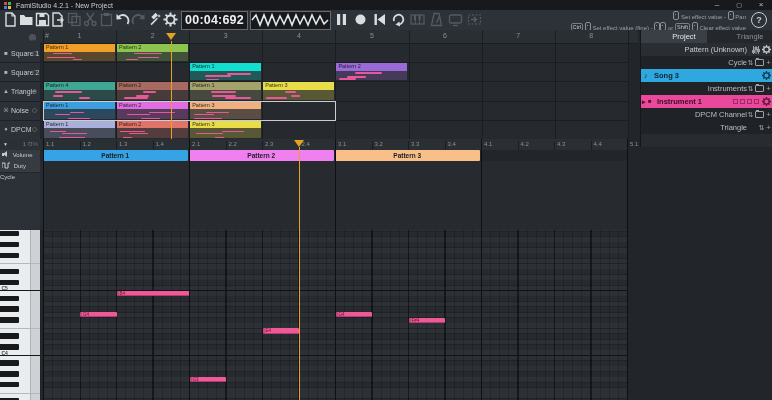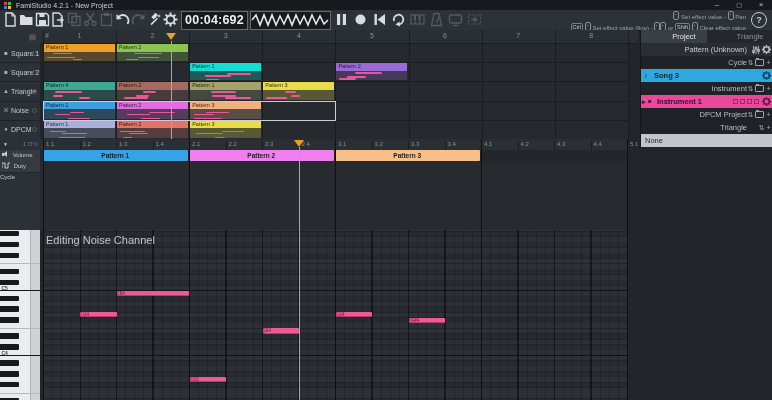--- a/index.html
+++ b/index.html
@@ -566,21 +566,20 @@
         <div class="note" style="left: 219.5px; width: 34.5px; top: 98.43px; height: 4.19px;">
           <span>E4</span>
         </div>
         <div class="note" style="left: 292.5px; width: 34.5px; top: 82.26px; height: 4.19px;">
           <span>G4</span>
         </div>
         <div class="note" style="left: 365.5px; width: 34.5px; top: 87.65px; height: 4.19px;">
           <span>F#4</span>
         </div>
       </div>
-    <div id="editlabel">Editing Noise Channel</div>
   <div class="patbar" style="left: 3px; width: 144.5px; background: rgb(53, 163, 229);">Pattern 1</div>
       <div class="patbar" style="left: 149px; width: 144.5px; background: rgb(240, 128, 240);">Pattern 2</div>
       <div class="patbar" style="left: 295px; width: 144.5px; background: rgb(248, 192, 136);">Pattern 3</div>
       <div class="pbound" style="left: 2.5px;"></div>
       <div class="pbound" style="left: 148.5px;"></div>
       <div class="pbound" style="left: 294.5px;"></div>
       <div class="pbound" style="left: 440.5px;"></div>
       <div class="pbound" style="left: 586.5px;"></div>
       <div class="phtri" style="left: 253.5px; top: 1px;"></div>
       <div class="phline" style="left: 258.5px; top: 8px; height: 253px; background: rgb(232, 160, 32);"></div>
@@ -642,21 +641,21 @@
               <line x1="1.5" y1="1.5" x2="2.8" y2="2.8"></line>
               <line x1="7.2" y1="7.2" x2="8.5" y2="8.5"></line>
               <line x1="8.5" y1="1.5" x2="7.2" y2="2.8"></line>
               <line x1="2.8" y1="7.2" x2="1.5" y2="8.5"></line>
             </g>
           </svg>
       </span>
     </div>
 
     <div class="prow sechead" style="top:52px">
-      <span class="rowtext">Instrument</span>
+      <span class="rowtext">Instruments</span>
       <span class="icoset">
         <span>⇅</span>
         <span class="fold"></span>
         <span class="plus">+</span>
       </span>
     </div>
 
     <div class="prow" style="top:65px;background:#E9489B;color:#3A0C26;font-weight:bold">
       <span style="position:absolute;left:1px;color:#5A1038;font-size:7px">▸</span>
       <span style="position:absolute;left:7px;color:#5A1038;font-size:6px">■</span>
@@ -678,34 +677,31 @@
               <line x1="1.5" y1="1.5" x2="2.8" y2="2.8"></line>
               <line x1="7.2" y1="7.2" x2="8.5" y2="8.5"></line>
               <line x1="8.5" y1="1.5" x2="7.2" y2="2.8"></line>
               <line x1="2.8" y1="7.2" x2="1.5" y2="8.5"></line>
             </g>
           </svg>
       </span>
     </div>
 
     <div class="prow sechead" style="top:78px">
-      <span class="rowtext">DPCM Project</span>
+      <span class="rowtext">DPCM Channel</span>
       <span class="icoset">
         <span>⇅</span>
         <span class="fold"></span>
         <span class="plus">+</span>
       </span>
     </div>
 
     <div class="prow sechead" style="top:91px">
       <span class="rowtext">Triangle</span>
       <span class="icoset">
         <span>⇅</span>
         <span class="plus">+</span>
       </span>
     </div>
 
-    <div class="prow" style="top:104px;background:#C2C6CA;color:#26292C">
-      <span style="position:absolute;left:4px">None</span>
-    </div>
   </div>
 
 </div>
 
 </body></html>

